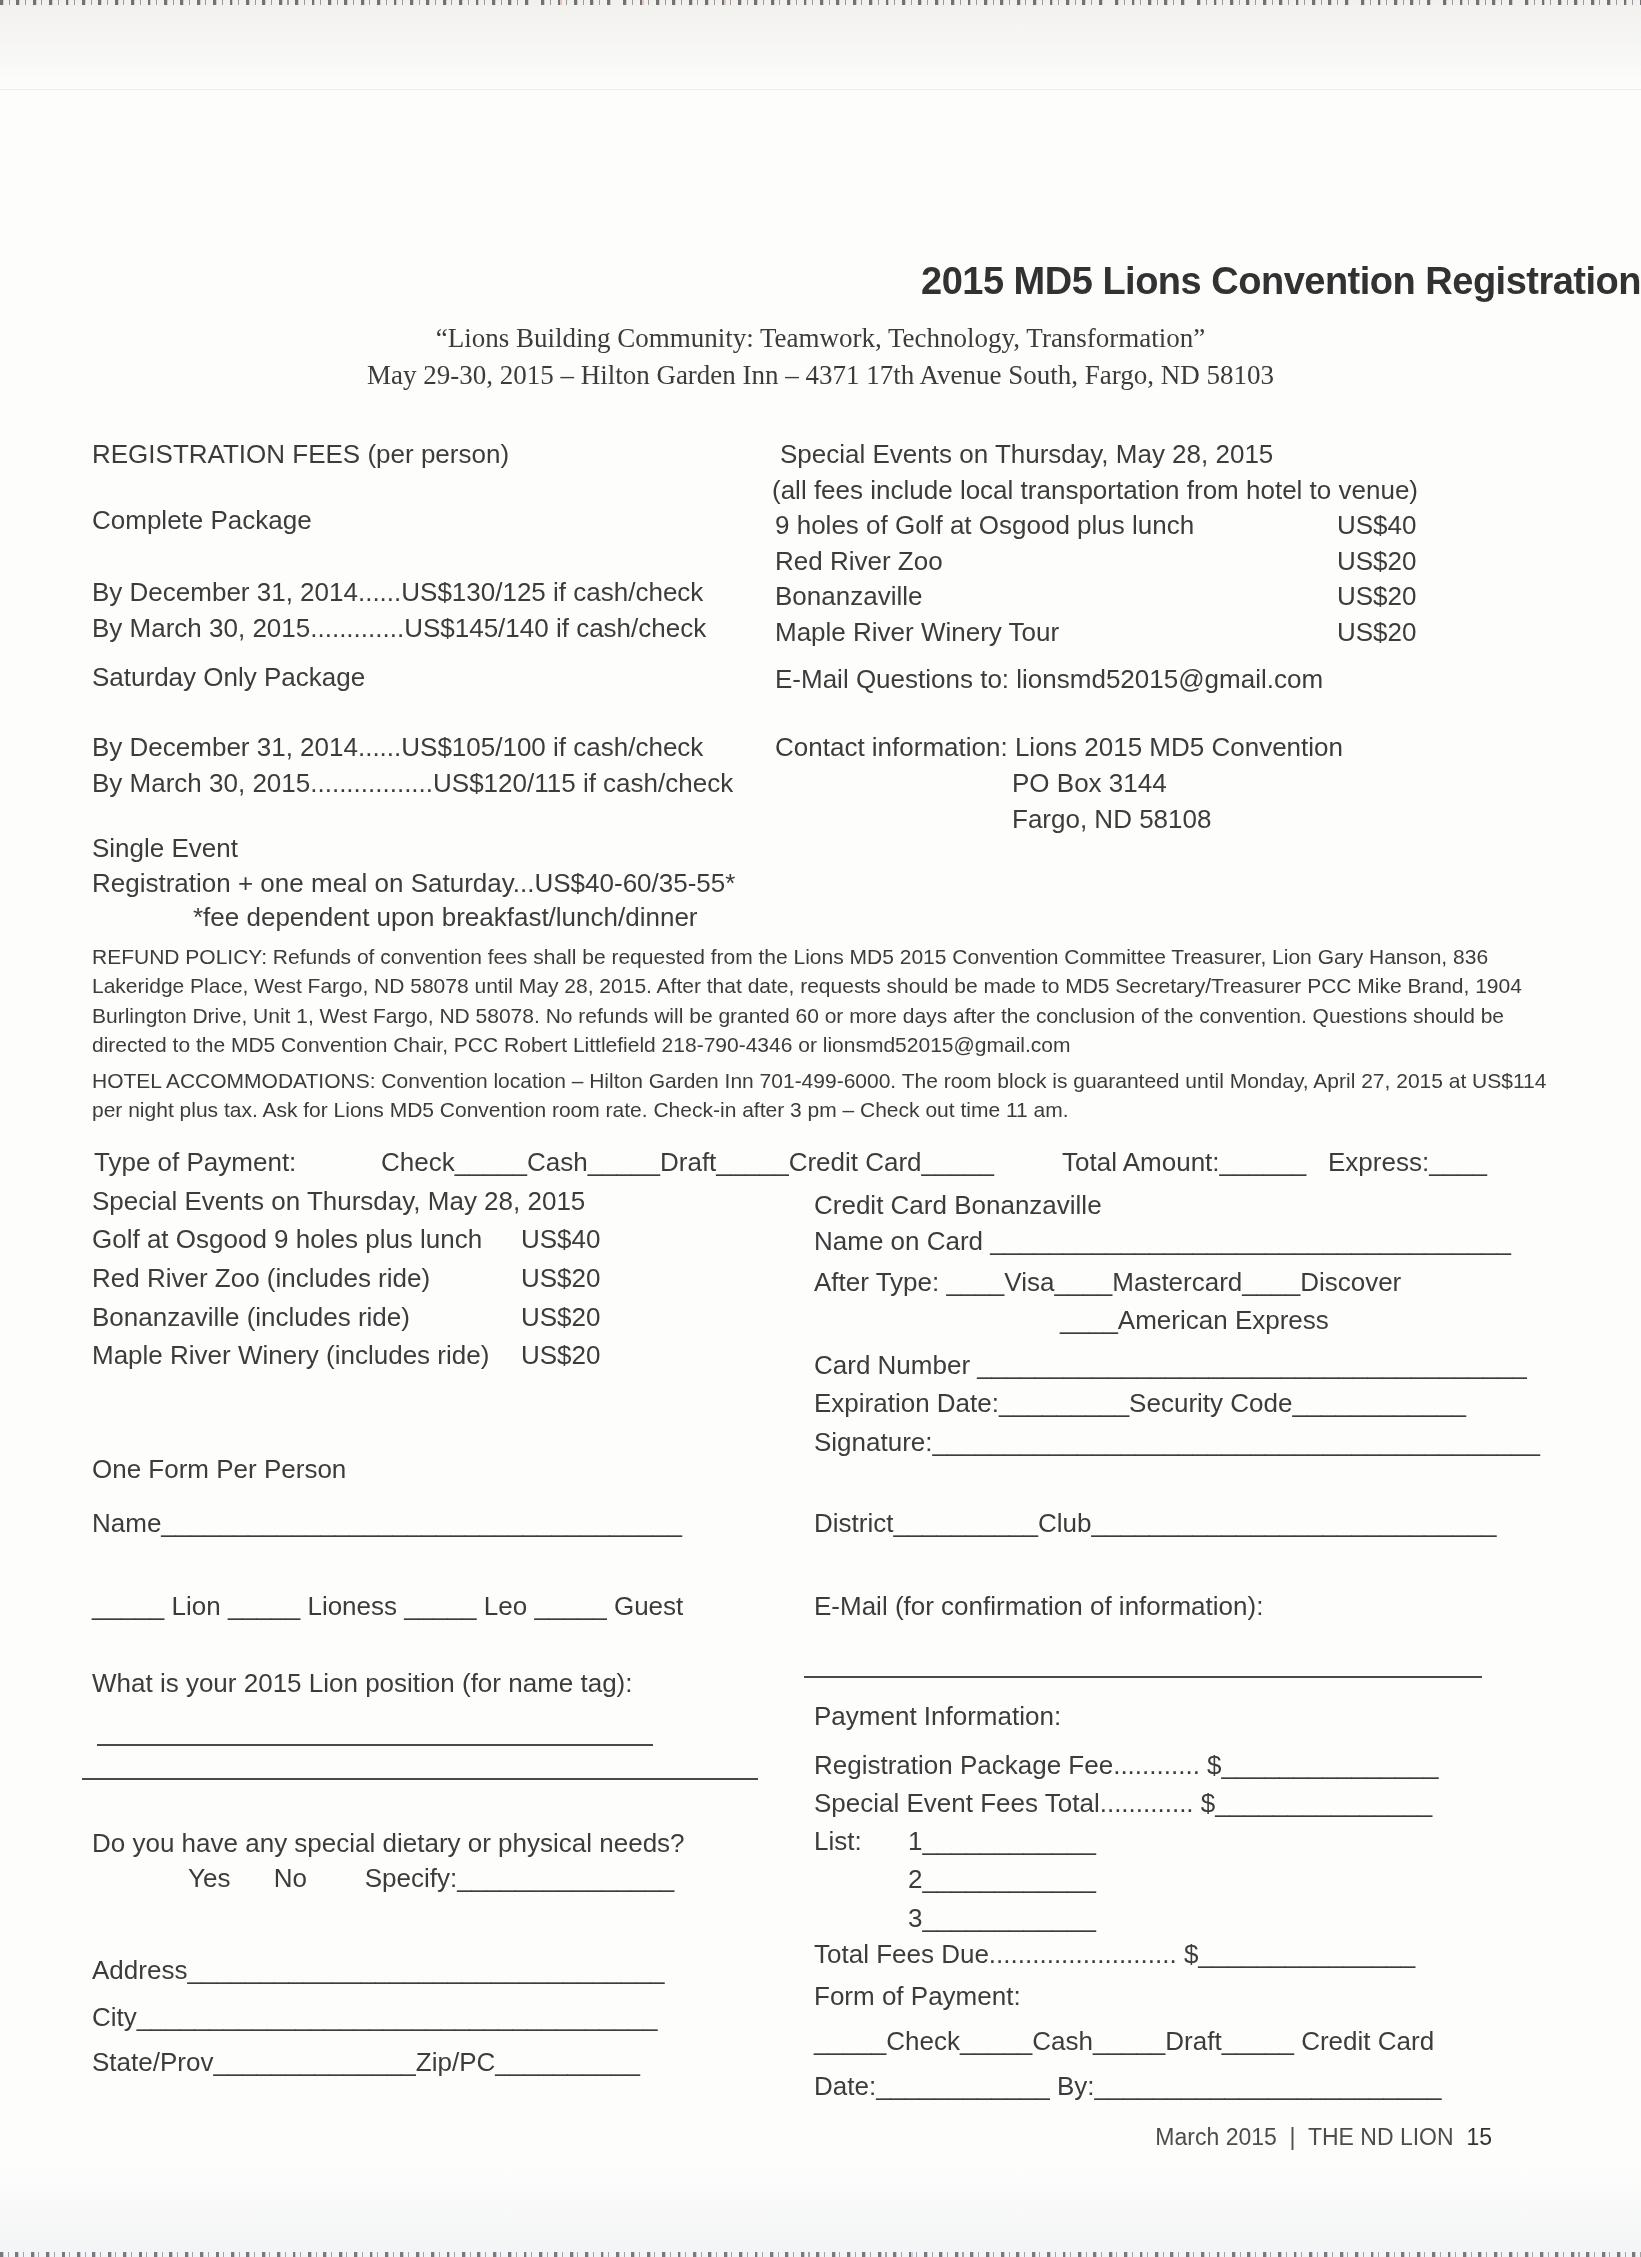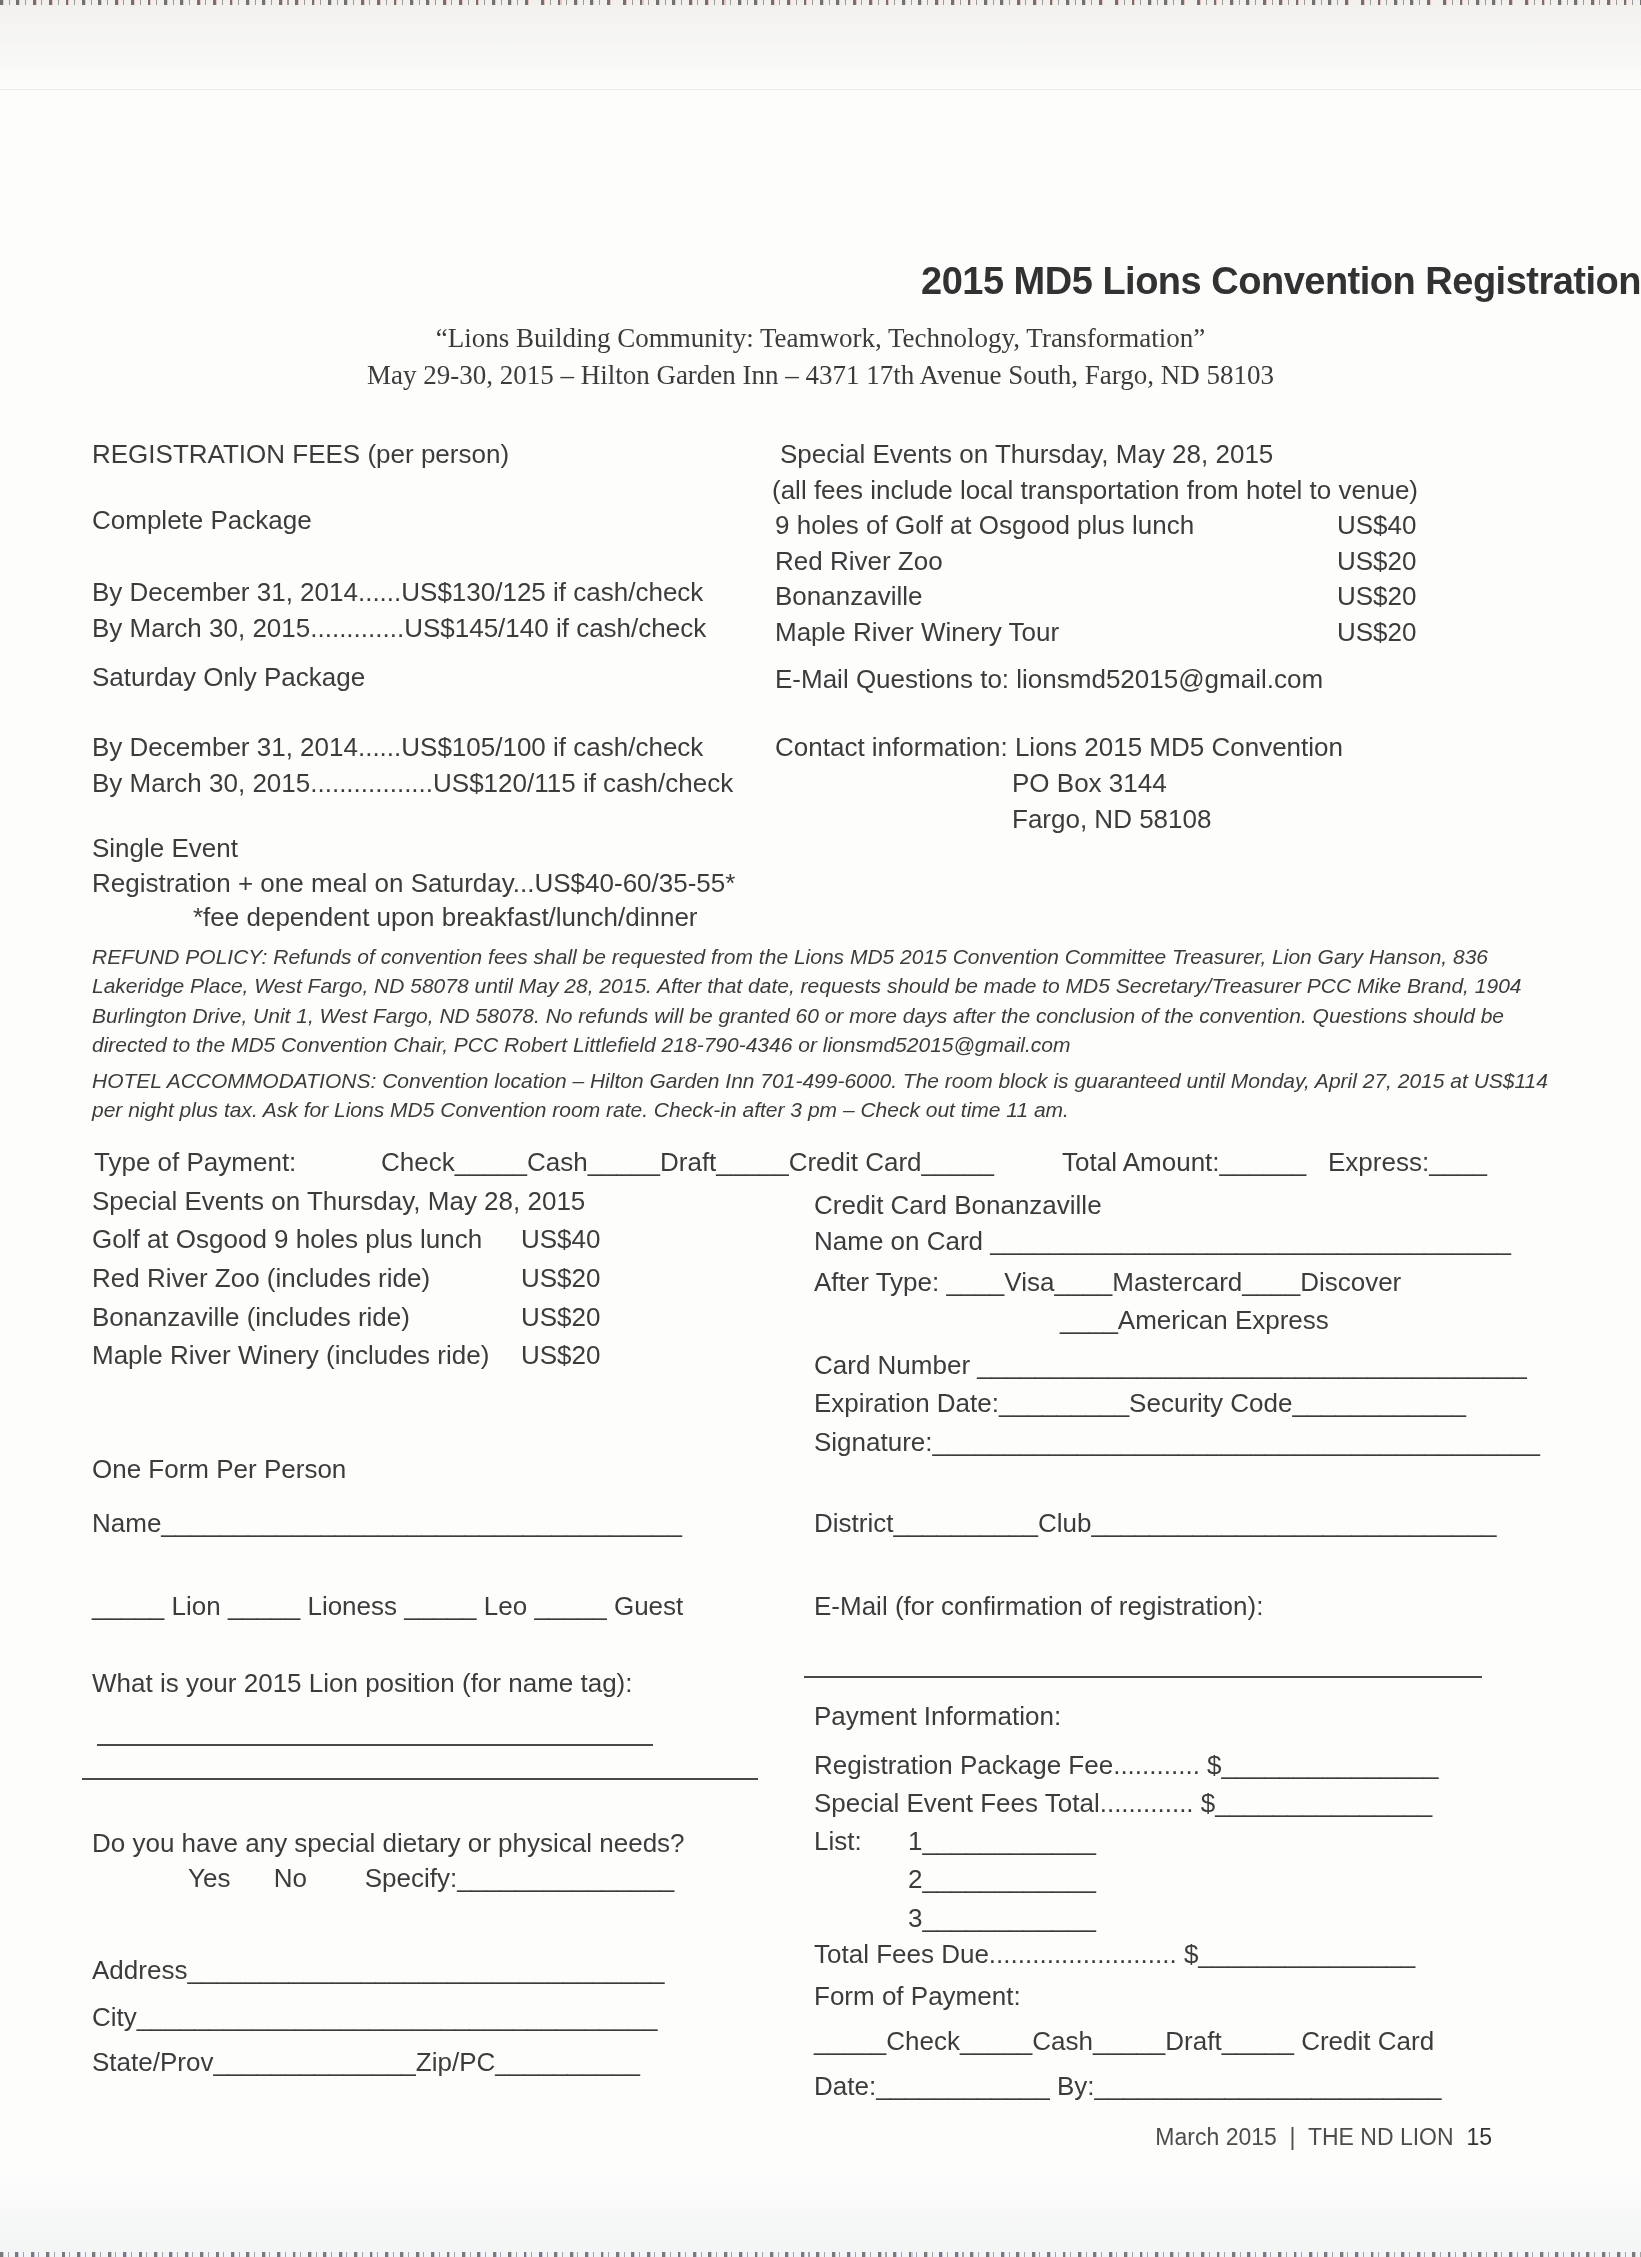--- a/index.html
+++ b/index.html
@@ -22,21 +22,20 @@
   .center{left:0;width:1641px;text-align:center;}
   .title{font-size:38px;font-weight:bold;color:#323232;letter-spacing:-0.5px;text-align:right;}
   .sub{font-size:27px;font-family:Liberation Serif, serif;}
   .para{
     position:absolute;
     white-space:normal;
     width:1474px;
     font-size:21px;
     line-height:1.4;
     color:#3c3c3c;
-    font-style:italic;
   }
   .rule{position:absolute;height:1.9px;background:#4a4a4a;}
   .footer-line{position:absolute;font-size:23px;color:#4d4d4d;white-space:pre;}
   .footer-line .pg{font-weight:normal;color:#333;}
   .edge-top{
     position:absolute;top:0;left:0;width:1641px;height:4.8px;
     background:repeating-linear-gradient(90deg,
       rgba(45,45,50,.65) 0 2.9px, rgba(190,70,50,.25) 2.9px 3.9px,
       transparent 3.9px 8.7px, rgba(45,45,50,.45) 8.7px 9.7px, transparent 9.7px 16.4px);
   }
@@ -114,21 +113,21 @@
   <div class="t" style="left:814px;top:1267px">After Type: ____Visa____Mastercard____Discover</div>
   <div class="t" style="left:1060px;top:1305px">____American Express</div>
   <div class="t" style="left:814px;top:1350px">Card Number ______________________________________</div>
   <div class="t" style="left:814px;top:1388px">Expiration Date:_________Security Code____________</div>
   <div class="t" style="left:814px;top:1427px">Signature:__________________________________________</div>
 
   <div class="t" style="left:92px;top:1454px">One Form Per Person</div>
   <div class="t" style="left:92px;top:1508px">Name____________________________________</div>
   <div class="t" style="left:814px;top:1508px">District__________Club____________________________</div>
   <div class="t" style="left:92px;top:1591px">_____ Lion _____ Lioness _____ Leo _____ Guest</div>
-  <div class="t" style="left:814px;top:1591px">E-Mail (for confirmation of registration):</div>
+  <div class="t" style="left:814px;top:1591px">E-Mail (for confirmation of information):</div>
   <div class="rule" style="left:804px;top:1676px;width:678px"></div>
 
   <div class="t" style="left:92px;top:1668px">What is your 2015 Lion position (for name tag):</div>
   <div class="rule" style="left:97px;top:1744px;width:556px"></div>
   <div class="rule" style="left:82px;top:1778px;width:676px"></div>
 
   <div class="t" style="left:814px;top:1701px">Payment Information:</div>
   <div class="t" style="left:814px;top:1750px">Registration Package Fee............ $_______________</div>
   <div class="t" style="left:814px;top:1788px">Special Event Fees Total............. $_______________</div>
   <div class="t" style="left:814px;top:1826px">List:</div>

